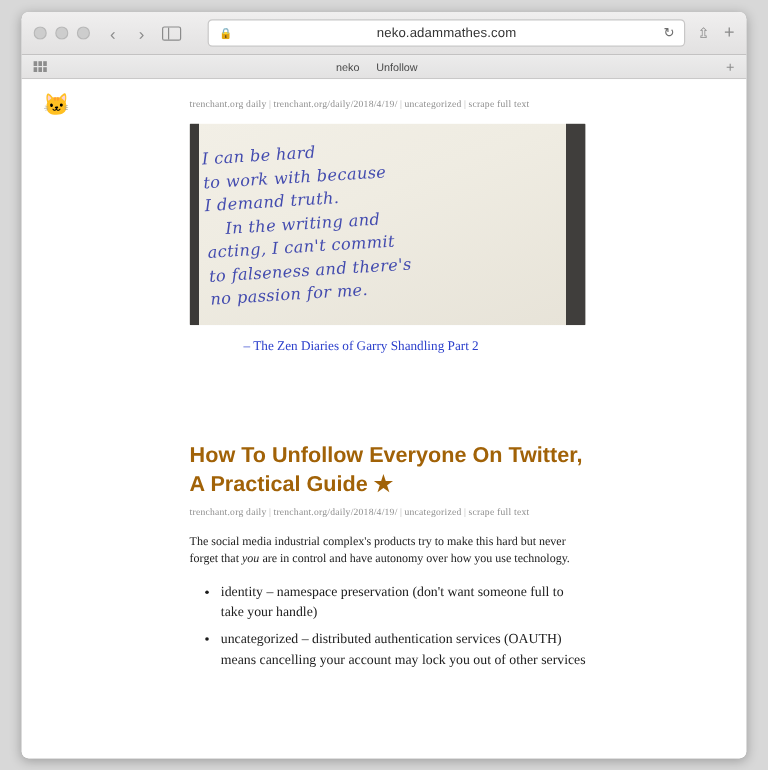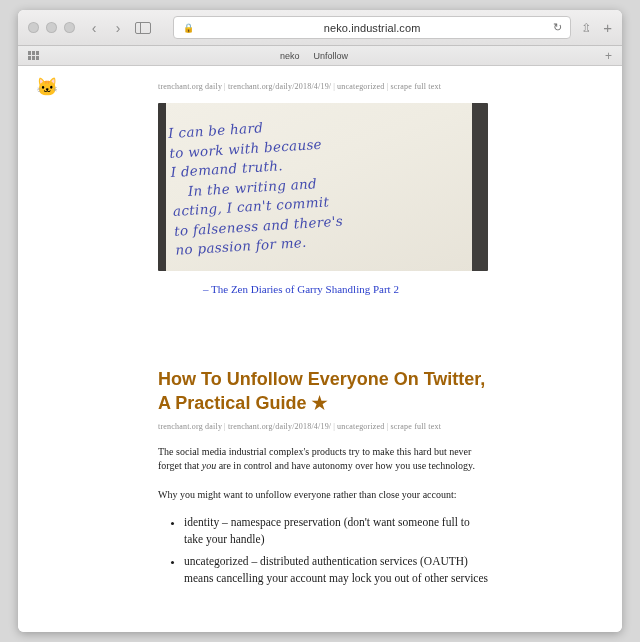--- a/index.html
+++ b/index.html
@@ -278,21 +278,21 @@
         <span class="dot"></span>
         <span class="dot"></span>
       </div>
       <div class="nav-group">
         <span class="nav-btn">‹</span>
         <span class="nav-btn">›</span>
         <span class="sidebar-toggle"></span>
       </div>
       <div class="urlbar">
         <span class="lock">🔒</span>
-        <span class="url-text">neko.industrial.com</span>
+        <span class="url-text">neko.adammathes.com</span>
         <span class="reload">↻</span>
       </div>
       <div class="right-group">
         <span class="share-icon">⇫</span>
         <span class="plus-icon">+</span>
       </div>
     </div>
 
     <div class="bookmarks">
       <span class="bm-grid">
@@ -339,21 +339,20 @@
         <h1 class="post-title2">
           <span>How To Unfollow Everyone On Twitter, A Practical Guide</span>
           <span class="star">★</span>
         </h1>
         <div class="meta">
           <span>trenchant.org daily</span><span class="sep">|</span><span>trenchant.org/daily/2018/4/19/</span><span class="sep">|</span><span>uncategorized</span><span class="sep">|</span><span>scrape full text</span>
         </div>
 
         <p class="body"><span>The social media industrial complex's products try to make this hard but never forget that </span><em>you</em><span> are in control and have autonomy over how you use technology.</span></p>
 
-        <p class="body">Why you might want to unfollow everyone rather than close your account:</p>
 
         <ul class="body-list">
           <li><b>identity</b><span> – namespace preservation (don't want someone full to take your handle)</span></li>
           <li><b>uncategorized</b><span> – distributed authentication services (OAUTH) means cancelling your account may lock you out of other services</span></li>
         </ul>
 
       </div>
     </div>
 
   </div>

